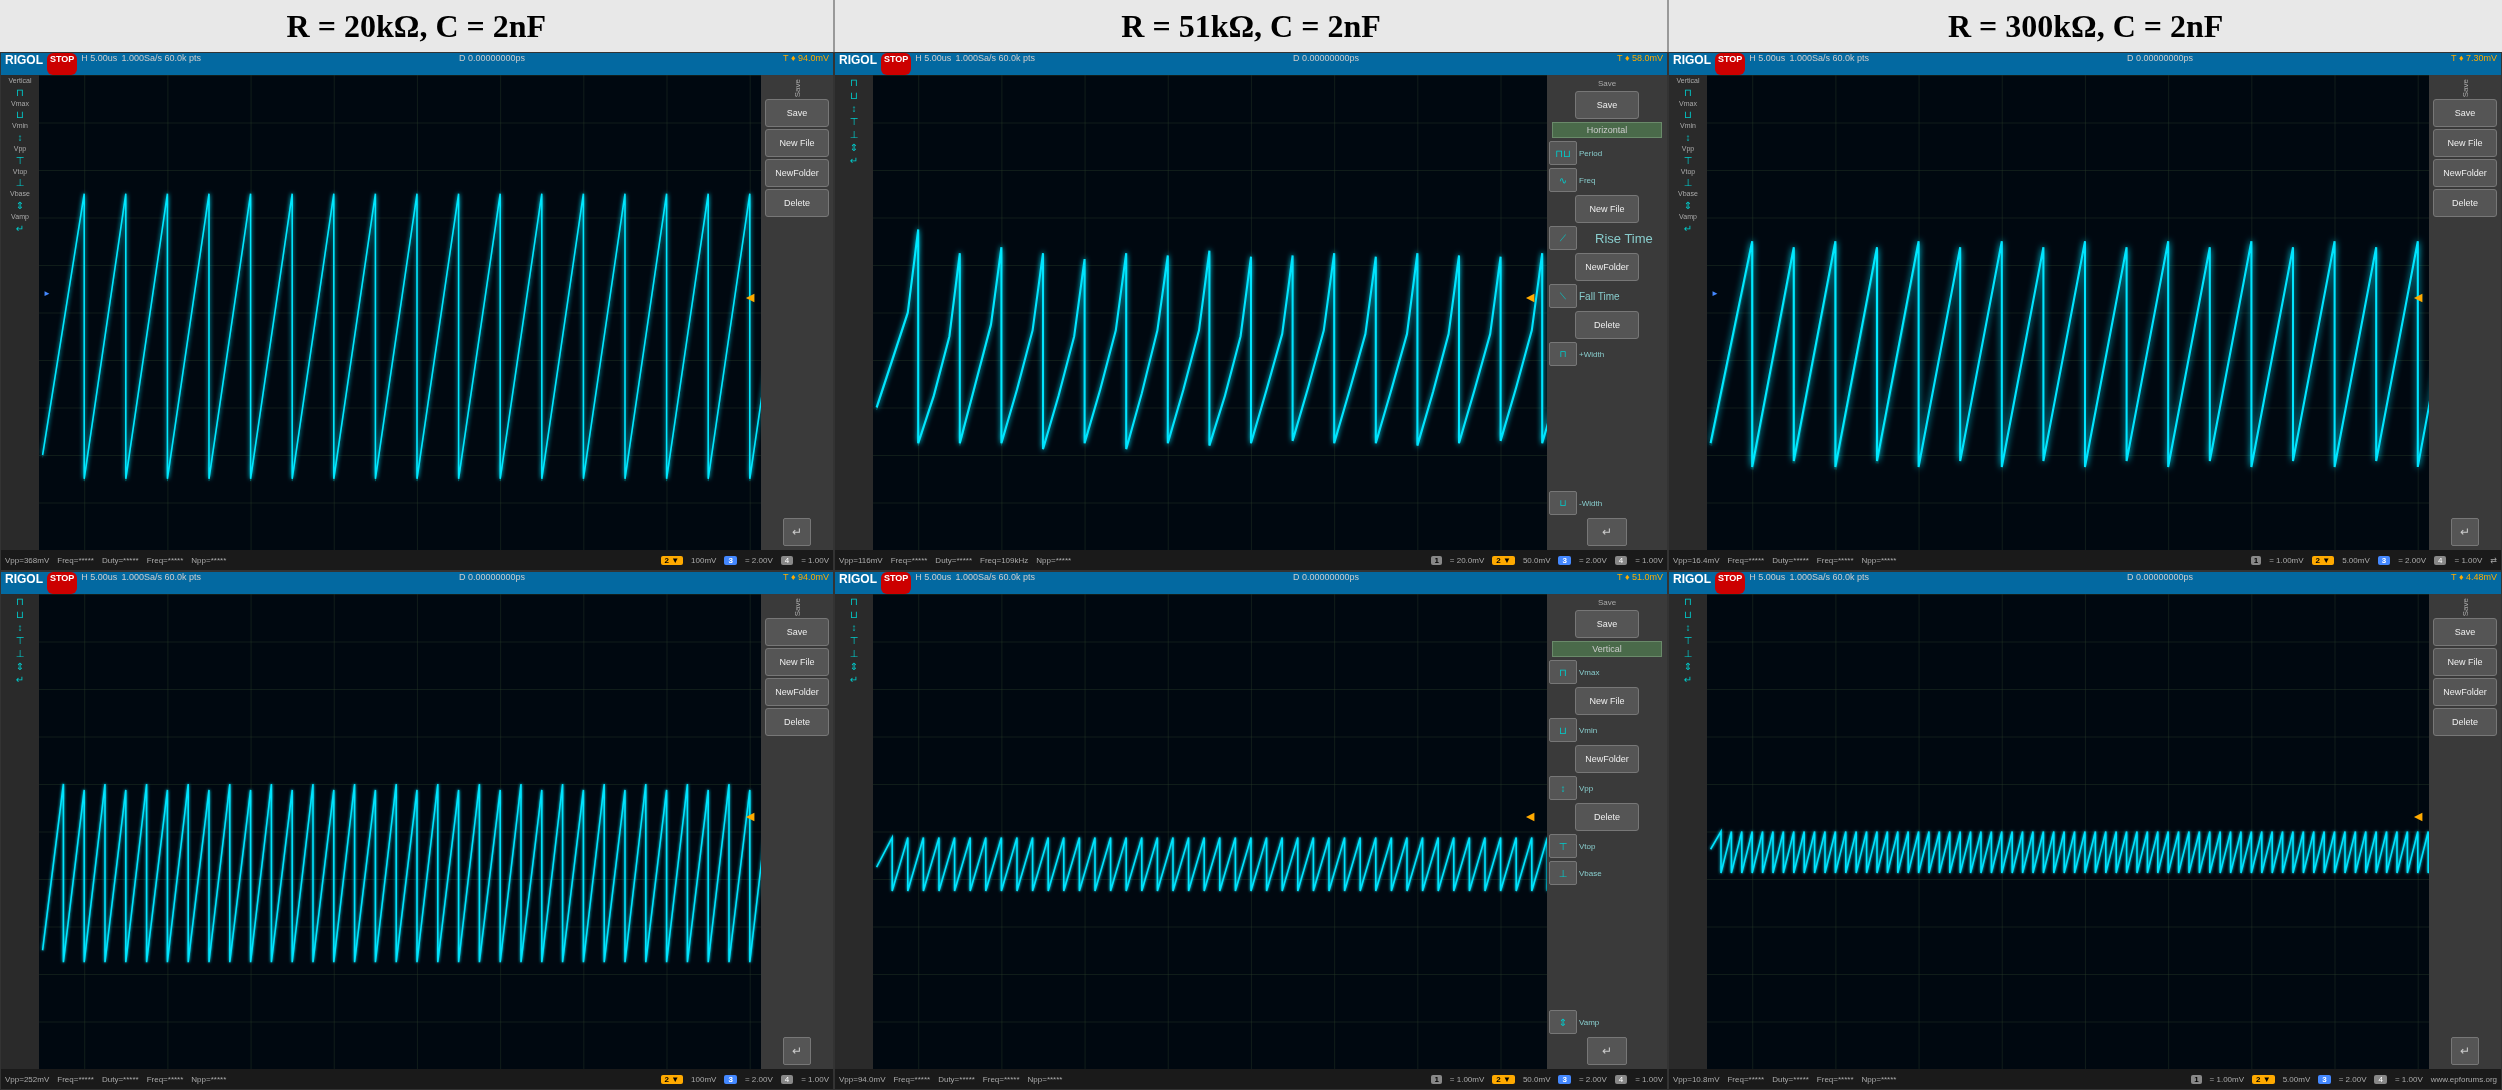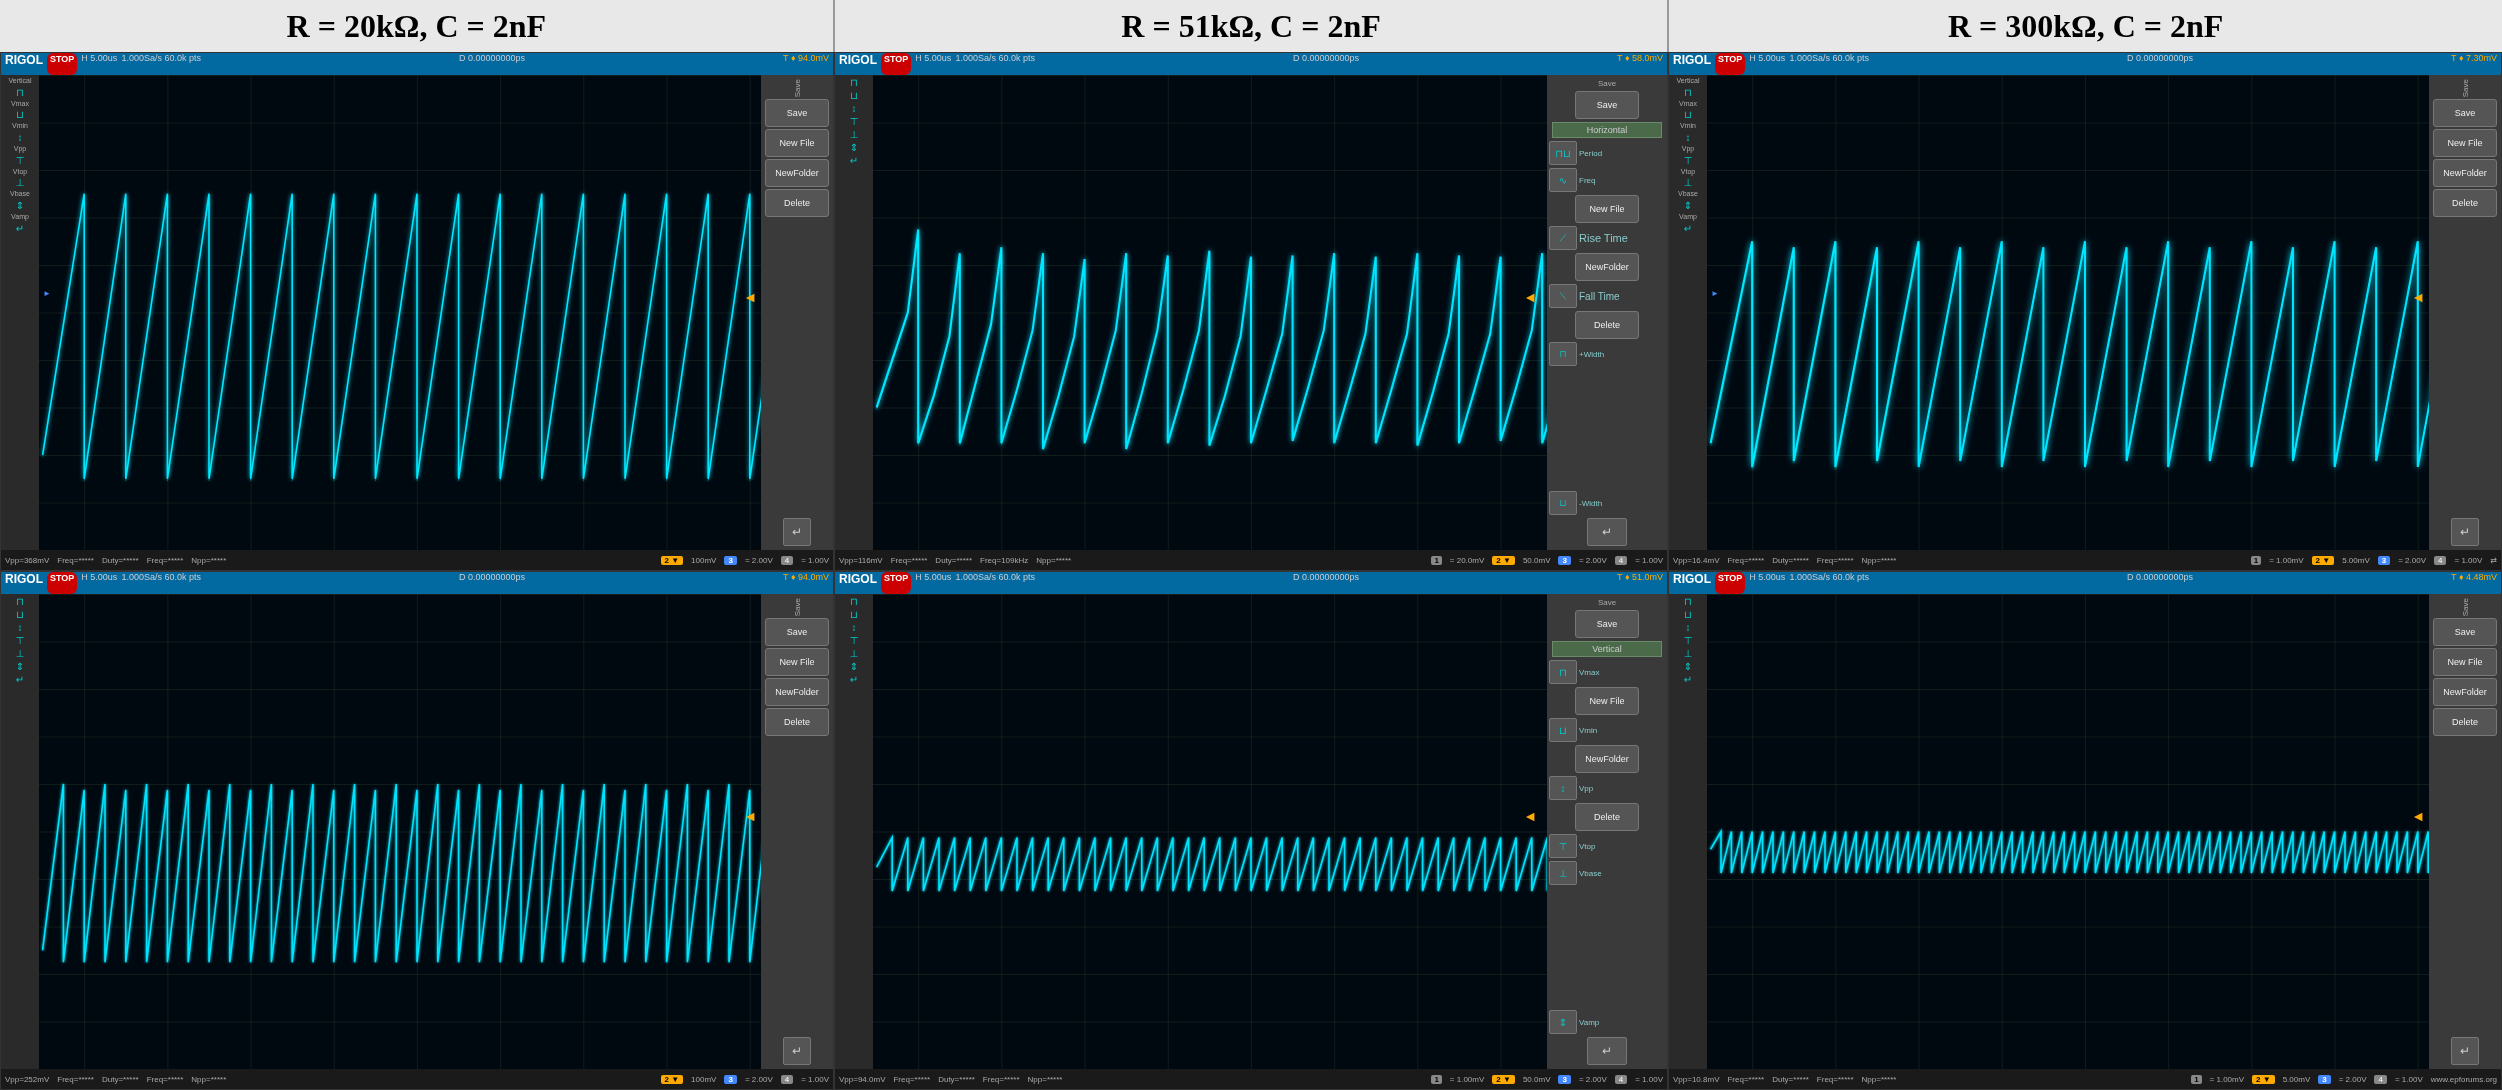--- a/index.html
+++ b/index.html
@@ -357,21 +357,21 @@
           <div style="background:#555; width:28px; height:24px; border:1px solid #777; border-radius:2px; display:flex; align-items:center; justify-content:center; font-size:10px; color:#00cccc;">⊓⊔</div>
           <span style="color:#88cccc; font-size:8px; align-self:center;">Period</span>
         </div>
         <div style="display:flex; width:100%; gap:2px;">
           <div style="background:#555; width:28px; height:24px; border:1px solid #777; border-radius:2px; display:flex; align-items:center; justify-content:center; font-size:10px; color:#00cccc;">∿</div>
           <span style="color:#88cccc; font-size:8px; align-self:center;">Freq</span>
         </div>
         <div class="side-btn">New File</div>
         <div style="display:flex; width:100%; gap:2px;">
           <div style="background:#555; width:28px; height:24px; border:1px solid #777; border-radius:2px; display:flex; align-items:center; justify-content:center; font-size:9px; color:#00cccc;">⟋</div>
-          <span style="color:#88cccc; font-size:11px; align-self:center;">Rise Time</span>
+          <span style="color:#88cccc; font-size:13px; align-self:center;margin-left:16px;">Rise Time</span>
         </div>
         <div class="side-btn">NewFolder</div>
         <div style="display:flex; width:100%; gap:2px;">
           <div style="background:#555; width:28px; height:24px; border:1px solid #777; border-radius:2px; display:flex; align-items:center; justify-content:center; font-size:9px; color:#00cccc;">⟍</div>
           <span style="color:#88cccc; font-size:10px; align-self:center;">Fall Time</span>
         </div>
         <div class="side-btn">Delete</div>
         <div style="display:flex; width:100%; gap:2px;">
           <div style="background:#555; width:28px; height:24px; border:1px solid #777; border-radius:2px; display:flex; align-items:center; justify-content:center; font-size:9px; color:#00cccc;">⊓</div>
           <span style="color:#88cccc; font-size:8px; align-self:center;">+Width</span>

